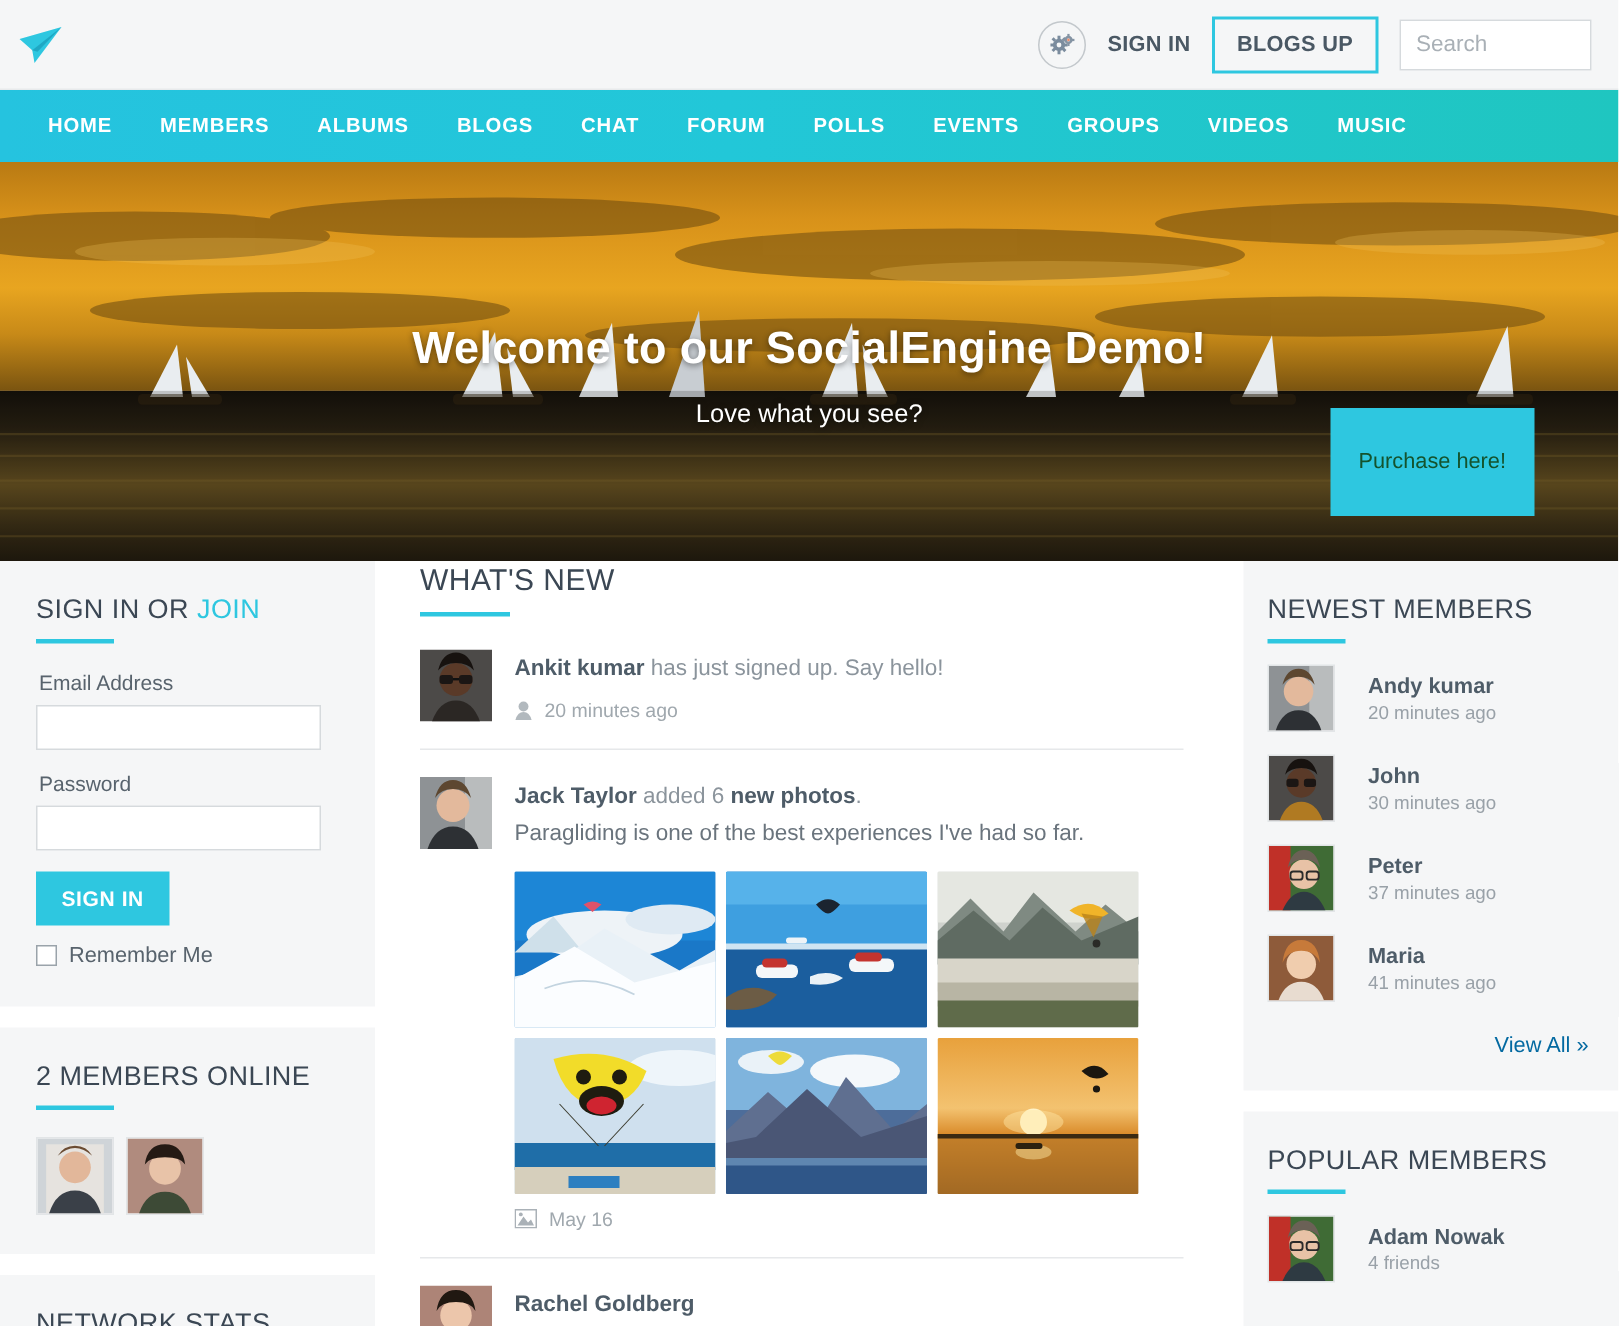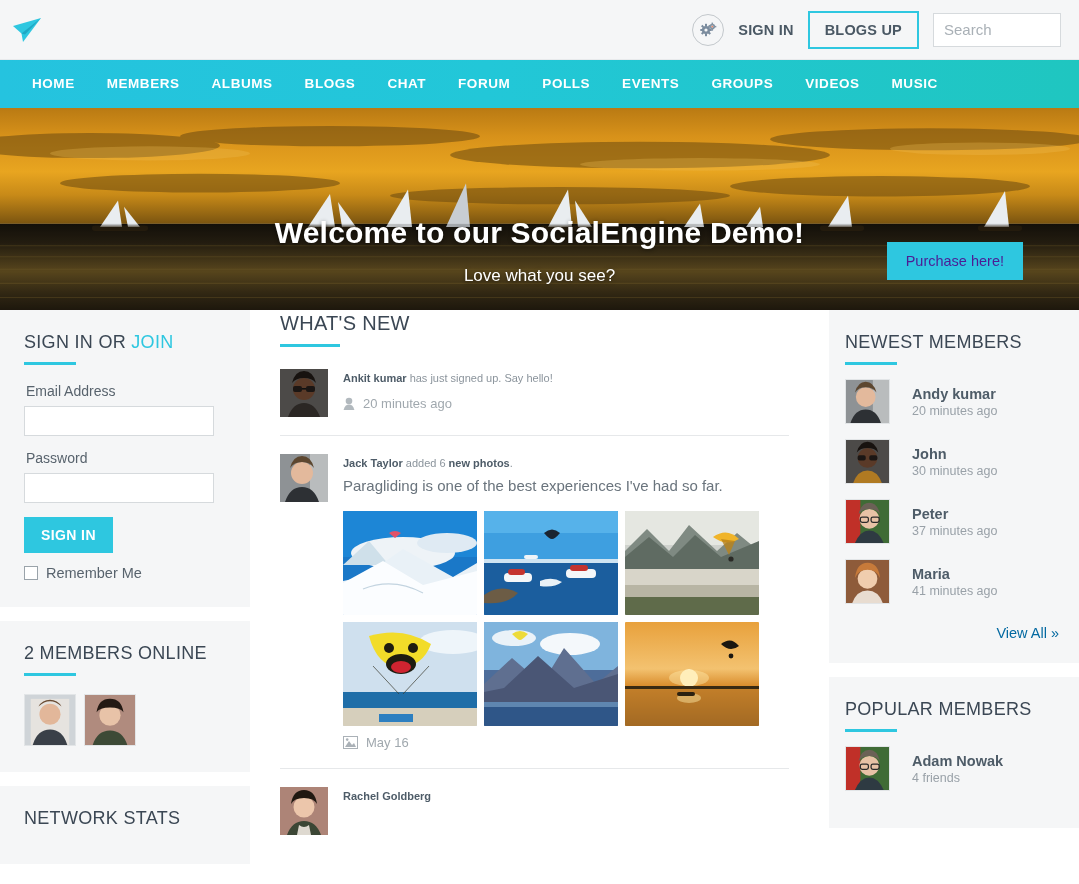--- a/index.html
+++ b/index.html
@@ -49,38 +49,38 @@
     height: 48px;
     background: linear-gradient(to right, #25c3df 0%, #22c7d8 45%, #1fc6c0 100%);
     display: flex; align-items: center; padding-left: 16px; gap: 0;
   }
   .nav-item {
     color: #fff; font-size: 13.5px; font-weight: 600; letter-spacing: .55px;
     padding: 0 16px; line-height: 48px; cursor: pointer; white-space: nowrap;
   }
 
   
-  .hero { position: relative; height: 202px; overflow: hidden; }
+  .hero { position: relative; height: 266px; overflow: hidden; }
   .hero svg { position:absolute; inset:0; width:100%; height:100%; display:block;}
   .hero-inner {
     position: relative; height: 100%;
     display: flex; flex-direction: column; align-items: center;
   }
   .hero-title {
     margin-top: 108px; color: #fff; font-size: 30px; font-weight: bold;
     text-shadow: 0 1px 4px rgba(0,0,0,.45); letter-spacing: .2px;
   }
   .hero-sub {
     margin-top: 16px; color: #fff; font-size: 17px;
     text-shadow: 0 1px 4px rgba(0,0,0,.5);
   }
   .purchase-btn {
     position: absolute; right: 56px; bottom: 30px;
-    background: #2ec7e0; color: #4c1d95; border: none;
-    font-size: 14.5px; padding: 11px 19px; cursor: pointer;
+    background: #2ec7e0; color: #14532d; border: none;
+    font-size: 14.5px; padding: 28px 19px; cursor: pointer;
     font-family: "Liberation Sans", sans-serif;
   }
 
   
   .content { display: flex; align-items: flex-start; }
   .col-left { width: 250px; flex: none; }
   .col-mid { width: 579px; flex: none; padding: 0 40px 0 30px; }
   .col-right { width: 250px; flex: none; }
 
   .block { background: #f5f6f7; padding: 22px 24px 26px 24px; margin-bottom: 14px; }
@@ -110,21 +110,21 @@
 
   .online-avatars { display: flex; gap: 8px; margin-top: 4px; }
   .av { display:block; border: 1px solid #e2e5e7; }
 
   
   .feed-title { font-size: 20px; color: #3b4754; letter-spacing: .3px; padding-top: 2px;}
   .feed-rule { width: 60px; height: 3px; background: #2ec7e0; margin: 9px 0 22px 0; }
   .feed-item { display: flex; gap: 15px; padding-bottom: 18px; border-bottom: 1px solid #e6e8ea; margin-bottom: 18px;}
   .feed-item.last { border-bottom: none; }
   .feed-body { flex: 1; padding-top: 2px; }
-  .feed-line { font-size: 11px; color: #8b949c; line-height: 1.45; }
+  .feed-line { font-size: 15px; color: #8b949c; line-height: 1.45; }
   .feed-line .who { color: #4e5c68; font-weight: bold; }
   .feed-line .strong { color: #4e5c68; font-weight: bold; }
   .feed-caption { font-size: 15px; color: #6a747d; margin-top: 3px; line-height:1.45; }
   .feed-meta { display: flex; align-items: center; gap: 8px; margin-top: 9px; font-size: 13px; color: #a0a8ae; }
   .photo-grid { display: grid; grid-template-columns: repeat(3, 134px); gap: 7px; margin-top: 14px; }
   .photo-grid svg { display:block; border-radius:1px; }
 
   
   .mem-row { display: flex; align-items: center; gap: 22px; margin-bottom: 15px; }
   .mem-name { font-size: 14.5px; font-weight: bold; color: #4e5c68; }

